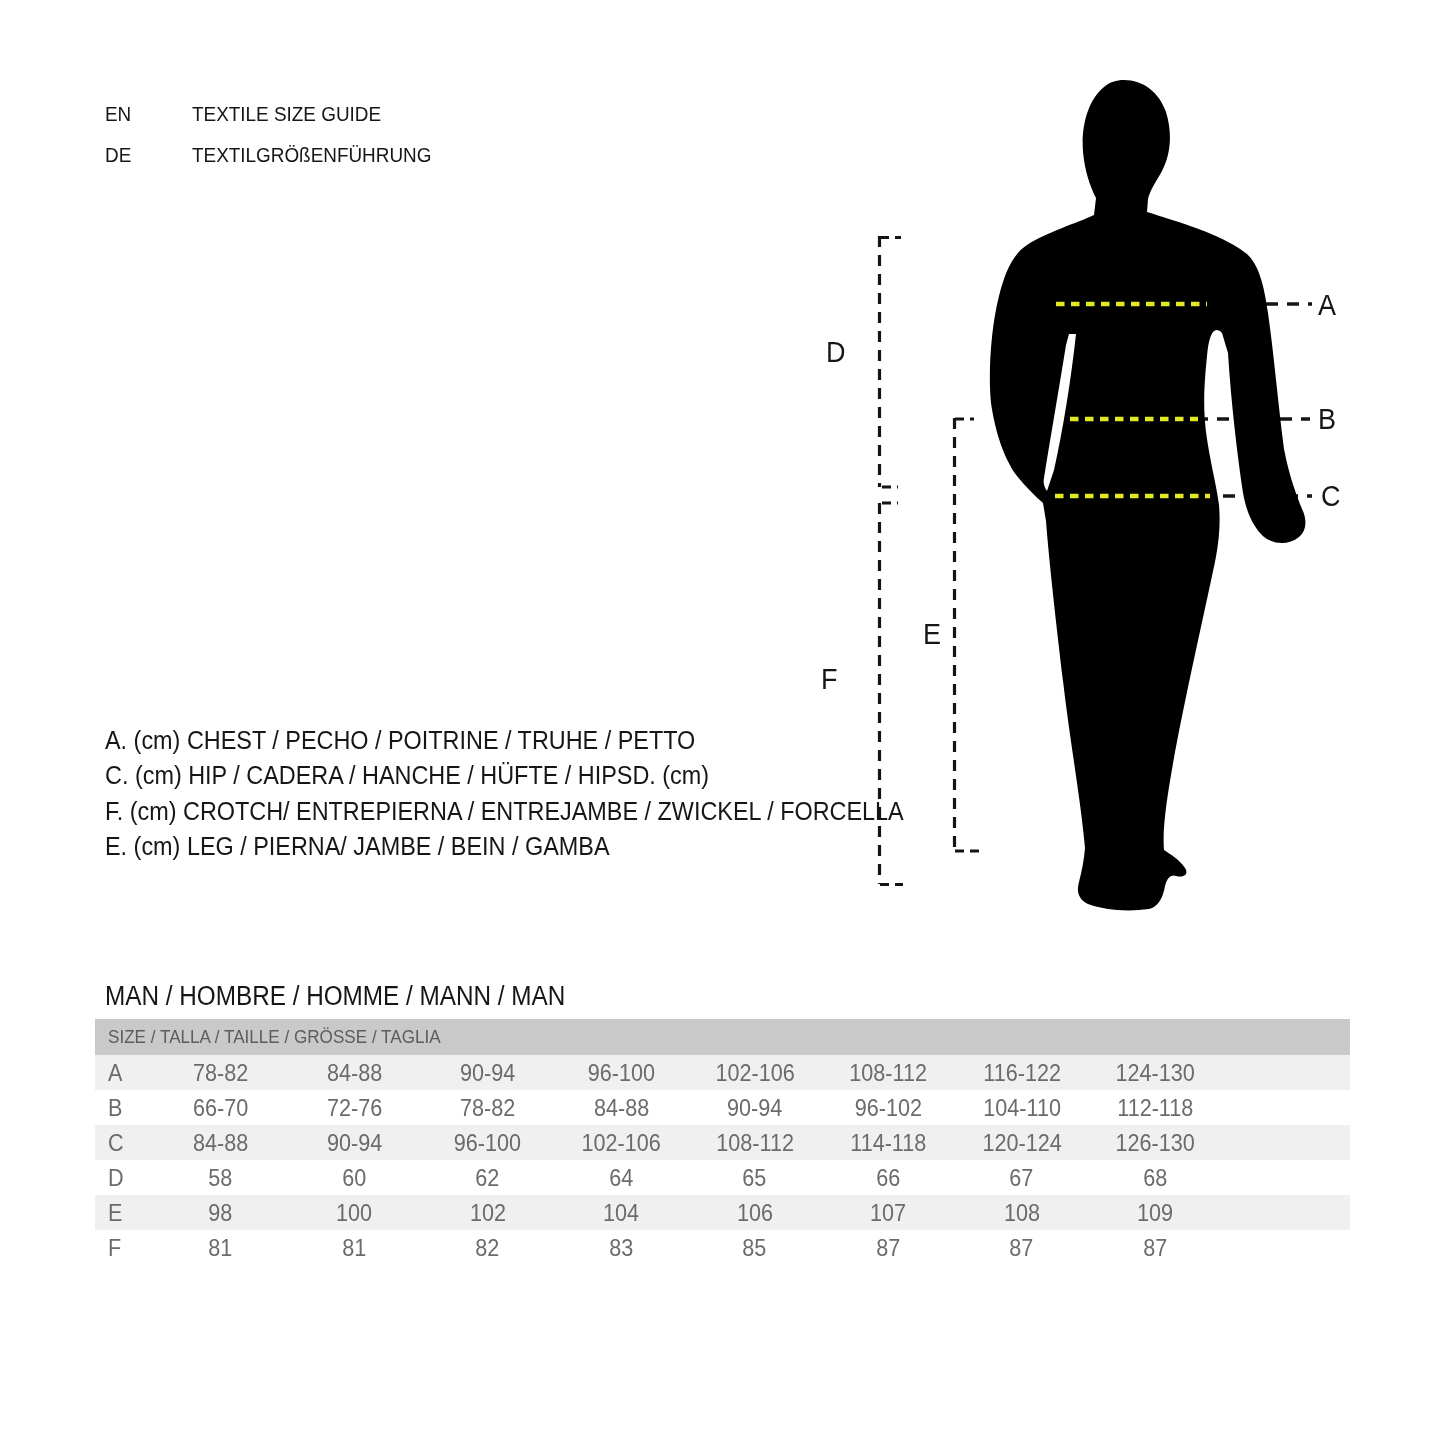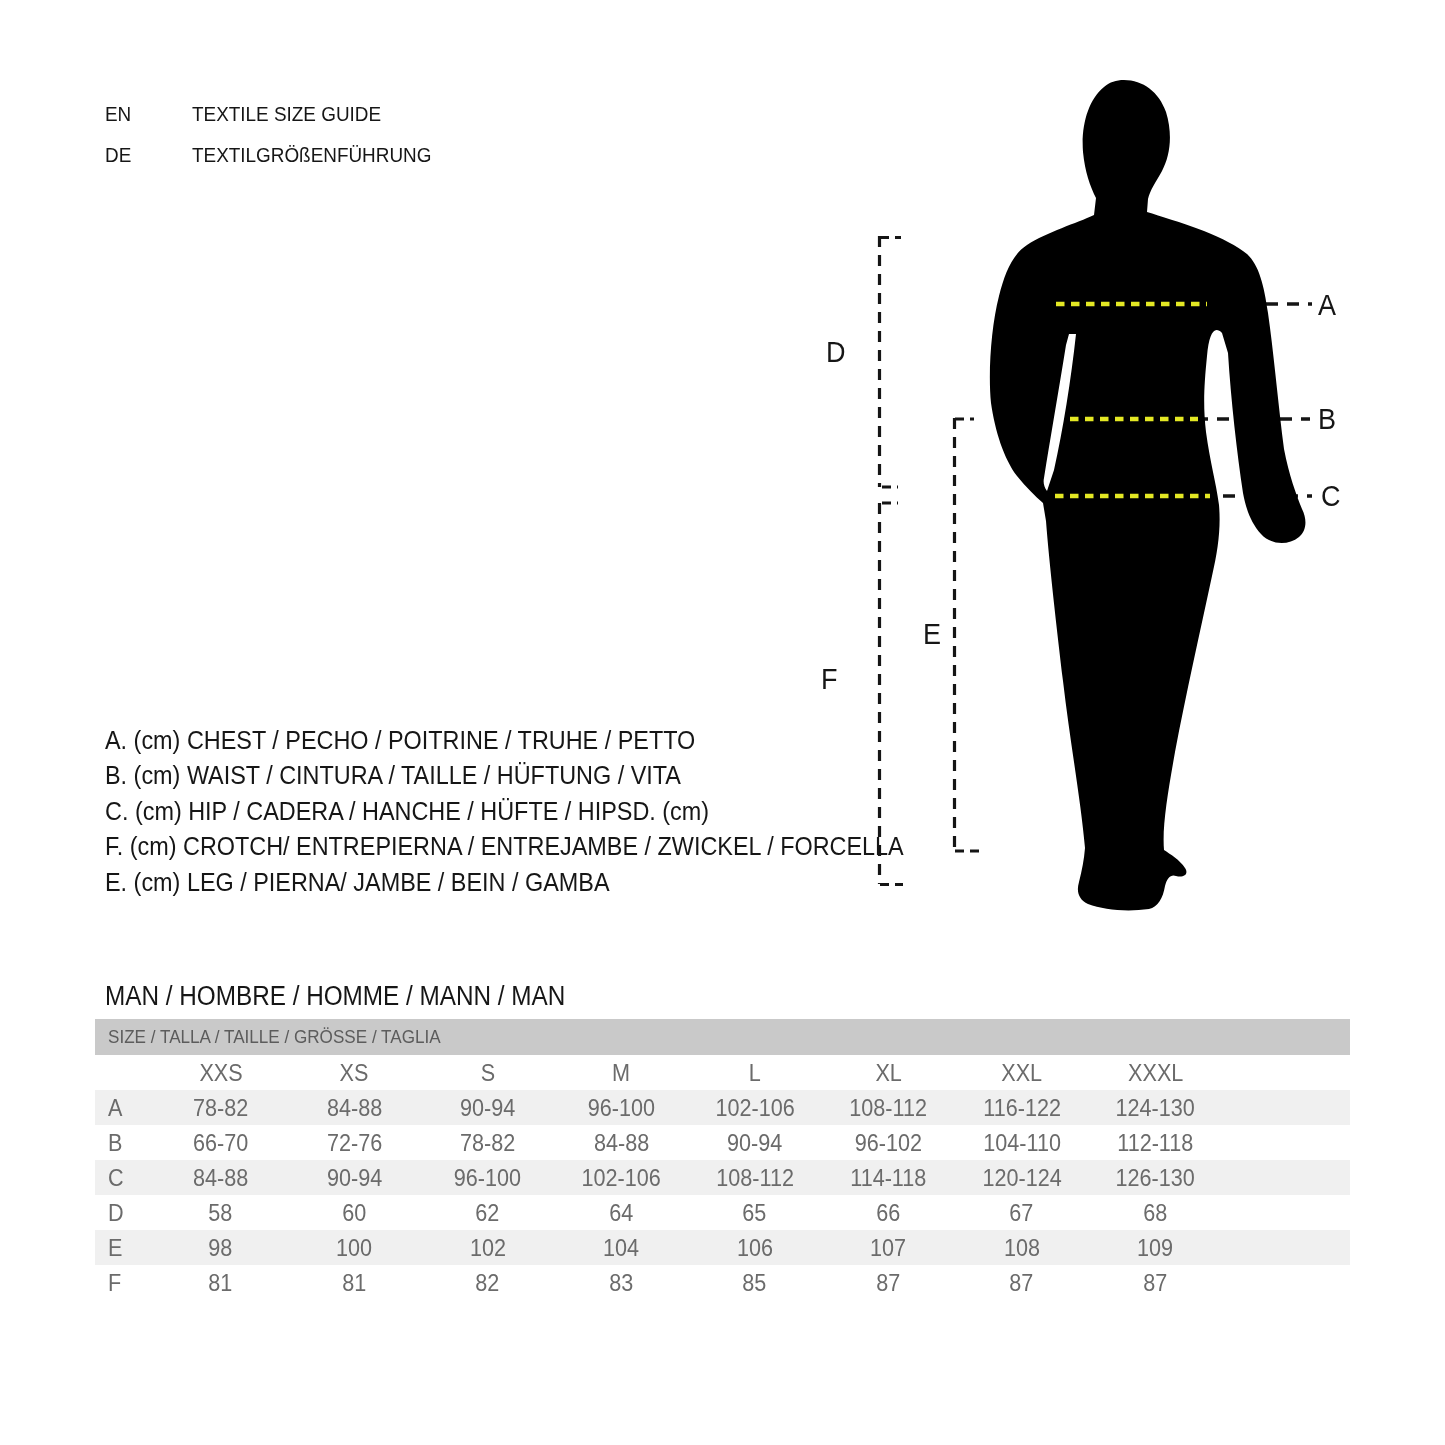--- a/index.html
+++ b/index.html
@@ -146,23 +146,20 @@
   <div class="marker marker-d"><span class="cond">D</span></div>
   <div class="marker marker-e"><span class="cond">E</span></div>
   <div class="marker marker-f"><span class="cond">F</span></div>
 
   <section class="legend-block" id="legend-block">
 
       <div class="legend-row">
         <span class="cond">A. (cm) CHEST / PECHO / POITRINE / TRUHE / PETTO</span>
       </div>
 
-      <div class="legend-row">
-        <span class="cond">B. (cm) WAIST / CINTURA / TAILLE / HÜFTUNG / VITA</span>
-      </div>
 
       <div class="legend-row">
         <span class="cond">C. (cm) HIP / CADERA / HANCHE / HÜFTE / HIPSD. (cm)</span>
       </div>
 
 
       <div class="legend-row">
         <span class="cond">F. (cm) CROTCH/ ENTREPIERNA / ENTREJAMBE / ZWICKEL / FORCELLA</span>
       </div>
 
@@ -172,32 +169,20 @@
     </section>
 
   <div class="man-line">
     <span class="cond">MAN / HOMBRE / HOMME / MANN / MAN</span>
   </div>
 
   <section class="size-table">
     <div class="thead-bar">
       <span class="cond">SIZE / TALLA / TAILLE / GRÖSSE / TAGLIA</span>
     </div>
-    <div class="trow" id="size-header-row">
-      <div class="cell label"></div>
-    <div class="cell val"><span class="cond-c">XXS</span></div>
-        <div class="cell val"><span class="cond-c">XS</span></div>
-        <div class="cell val"><span class="cond-c">S</span></div>
-        <div class="cell val"><span class="cond-c">M</span></div>
-        <div class="cell val"><span class="cond-c">L</span></div>
-        <div class="cell val"><span class="cond-c">XL</span></div>
-        <div class="cell val"><span class="cond-c">XXL</span></div>
-        <div class="cell val"><span class="cond-c">XXXL</span></div>
-        <div class="spacer"></div>
-      </div>
     <div id="table-body">
       <div class="trow stripe">
         <div class="cell label"><span class="cond">A</span></div>
       <div class="cell val"><span class="cond-c">78-82</span></div>
           <div class="cell val"><span class="cond-c">84-88</span></div>
           <div class="cell val"><span class="cond-c">90-94</span></div>
           <div class="cell val"><span class="cond-c">96-100</span></div>
           <div class="cell val"><span class="cond-c">102-106</span></div>
           <div class="cell val"><span class="cond-c">108-112</span></div>
           <div class="cell val"><span class="cond-c">116-122</span></div>

